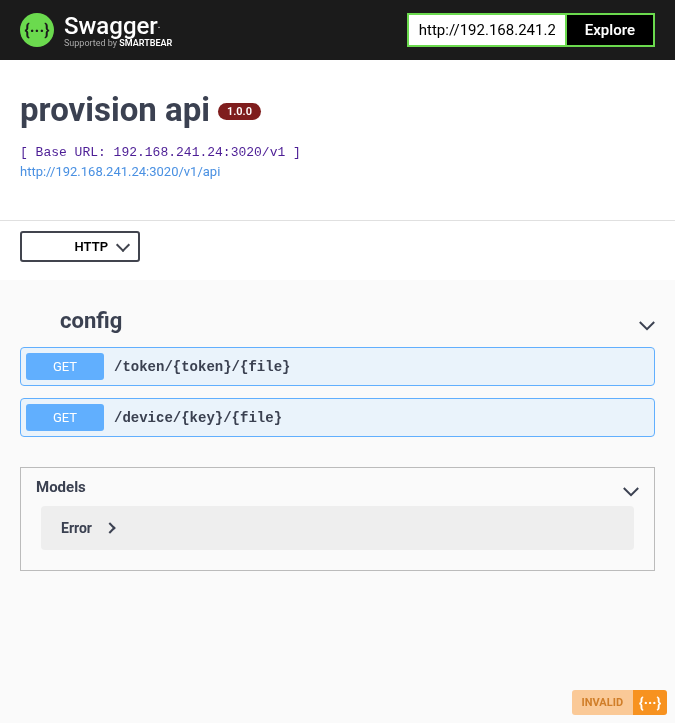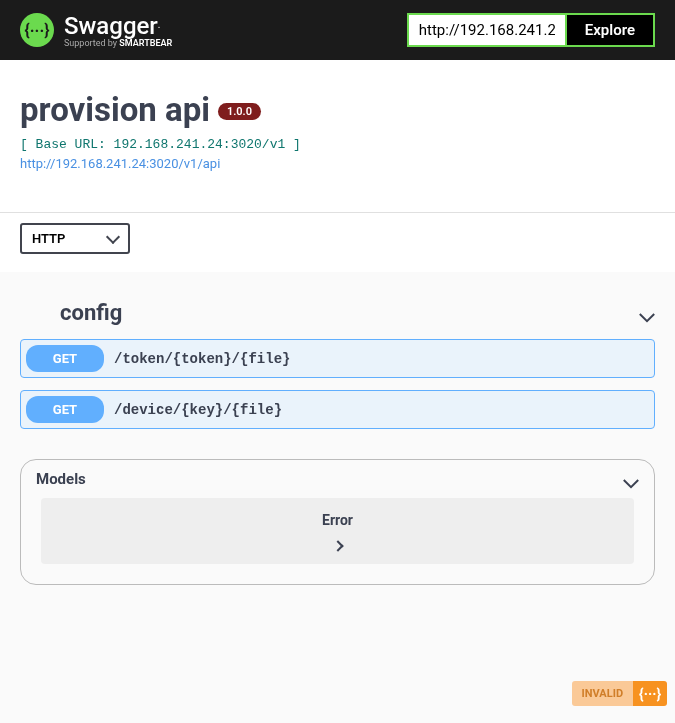--- a/index.html
+++ b/index.html
@@ -9,44 +9,44 @@
     .logo-circle { width: 34px; height: 34px; background: #6bda4e; border-radius: 50%; display: flex; align-items: center; justify-content: center; color: #1b1b1b; font-weight: bold; font-size: 16px; }
     .logo-text { color: #fff; font-size: 24px; font-weight: 500; }
     .logo-sub { color: #aaa; font-size: 9px; display: block; margin-top: -2px; }
     .logo-sub strong { color: #fff; font-weight: 600; }
     .topbar-right { display: flex; gap: 0; }
     .url-input { background: #fff; border: 2px solid #6bda4e; border-right: none; padding: 6px 10px; font-size: 15px; width: 158px; font-family: inherit; }
     .explore-btn { background: #000000; color: #fff; border: 2px solid #6bda4e; padding: 6px 18px; font-size: 15px; font-weight: 600; cursor: pointer; }
     .header-section { padding: 30px 20px 40px; background: #fff; border-bottom: 1px solid #e0e0e0; }
     .api-title { font-size: 33px; font-weight: 700; color: #3b4151; display: inline-block; text-align: right; }
     .version-badge { background: #7f1d1d; color: #fff; border-radius: 50px; padding: 2px 9px; font-size: 11px; font-weight: 600; vertical-align: super; margin-left: 4px; }
-    .base-url { font-family: "Courier New", monospace; font-size: 13px; color: #0f766e; margin-top: 8px; }
+    .base-url { font-family: "Courier New", monospace; font-size: 13px; color: #4c1d95; margin-top: 16px; }
     .api-link { color: #4990e2; font-size: 13px; text-decoration: none; display: inline-block; margin-top: 4px; text-align: right; }
     .schemes-section { padding: 10px 20px 18px; background: #fff; }
     .schemes-label { font-size: 12px; font-weight: 700; color: #3b4151; margin-bottom: 4px; }
-    .scheme-select { border: 2px solid #41444e; padding: 6px 30px 6px 10px; font-size: 13px; font-weight: 600; background: #fff; appearance: none; position: relative; width: 110px; border-radius: 3px; }
+    .scheme-select { border: 2px solid #41444e; padding: 6px 30px 6px 10px; font-size: 13px; font-weight: 600; background: #fff; appearance: none; position: relative; width: 120px; border-radius: 3px; text-align: right; }
     .select-wrapper { position: relative; display: inline-block; }
     .select-wrapper::after { content: ""; position: absolute; right: 12px; top: 50%; width: 8px; height: 8px; border-right: 2px solid #41444e; border-bottom: 2px solid #41444e; transform: translateY(-70%) rotate(45deg); pointer-events: none; }
     .swagger-body { padding: 18px 20px 10px; }
     .tag-section { margin-bottom: 20px; }
     .tag-header { display: flex; justify-content: space-between; align-items: center; padding: 10px 0 14px; cursor: pointer; margin-left: 40px; }
     .tag-title { font-size: 22px; font-weight: 700; color: #3b4151; }
     .chevron { width: 16px; height: 10px; }
     .chevron svg { width: 100%; height: 100%; }
     .operation { background: #eaf3fb; border: 1px solid #61affe; border-radius: 4px; margin-bottom: 12px; display: flex; align-items: center; padding: 5px; cursor: pointer; }
-    .method-badge { background: #61affe; color: #fff; font-weight: 700; font-size: 13px; padding: 6px 4px; border-radius: 12px; min-width: 78px; text-align: center; margin-right: 10px; }
+    .method-badge { background: #61affe; color: #fff; font-weight: 400; font-size: 13px; padding: 6px 4px; border-radius: 3px; min-width: 78px; text-align: center; margin-right: 10px; }
     .operation-path { font-family: "Courier New", monospace; font-size: 14px; font-weight: 600; color: #3b4151; }
-    .models-section { border: 1px solid #bbb; border-radius: 16px; margin-top: 30px; }
+    .models-section { border: 1px solid #bbb; border-radius: 0; margin-top: 30px; }
     .models-header { display: flex; justify-content: space-between; align-items: center; padding: 10px 15px; cursor: pointer; }
     .models-title { font-size: 15px; font-weight: 700; color: #3b4151; }
     .models-body { padding: 0 20px 20px; }
-    .model-item { background: #eee; border-radius: 4px; padding: 14px 20px; display: flex; align-items: center; gap: 14px; cursor: pointer; flex-direction: column; }
+    .model-item { background: #eee; border-radius: 4px; padding: 14px 20px; display: flex; align-items: center; gap: 14px; cursor: pointer; }
     .model-name { font-size: 14px; font-weight: 700; color: #3b4151; }
     .small-chevron { width: 8px; height: 8px; border-right: 2px solid #3b4151; border-bottom: 2px solid #3b4151; transform: rotate(-45deg); }
-    .invalid-badge-wrap { position: fixed; bottom: 17px; right: 8px; display: flex; align-items: stretch; border-radius: 3px; overflow: hidden; }
+    .invalid-badge-wrap { position: fixed; bottom: 8px; right: 8px; display: flex; align-items: stretch; border-radius: 3px; overflow: hidden; }
     .invalid-text { background: #fac997; color: #d07e29; font-size: 11px; font-weight: 700; padding: 6px 10px; display: flex; align-items: center; }
     .invalid-icon { background: #f79220; color: #fff; padding: 4px 6px; display: flex; align-items: center; justify-content: center; font-size: 14px; font-weight: bold; }
   </style>
 </head>
 <body>
 
 <div class="topbar">
   <div class="logo-area">
     <div class="logo-circle">{···}</div>
     <div>

